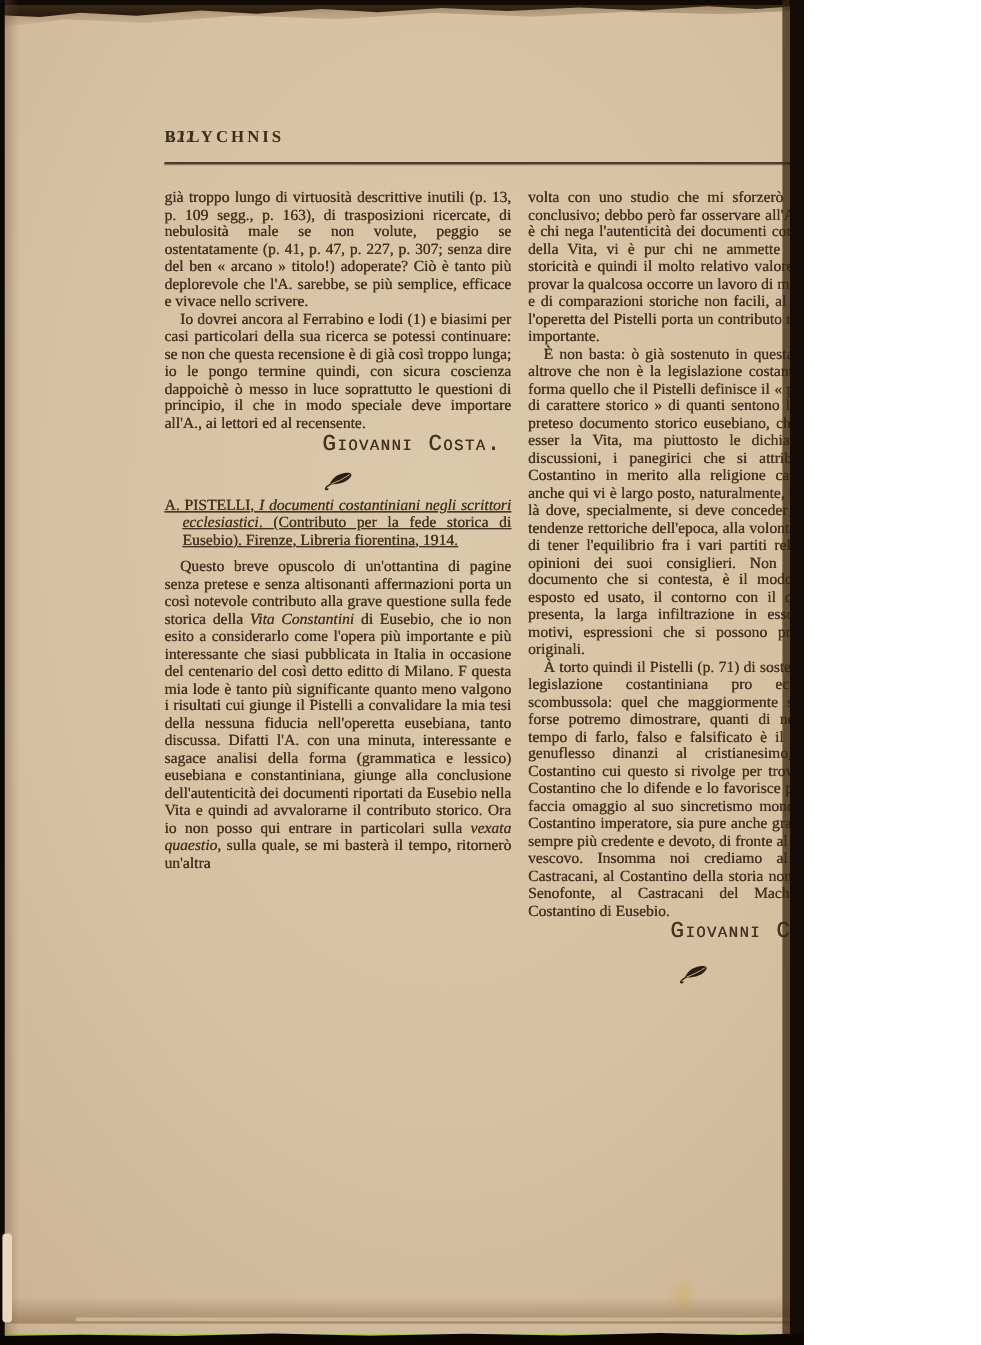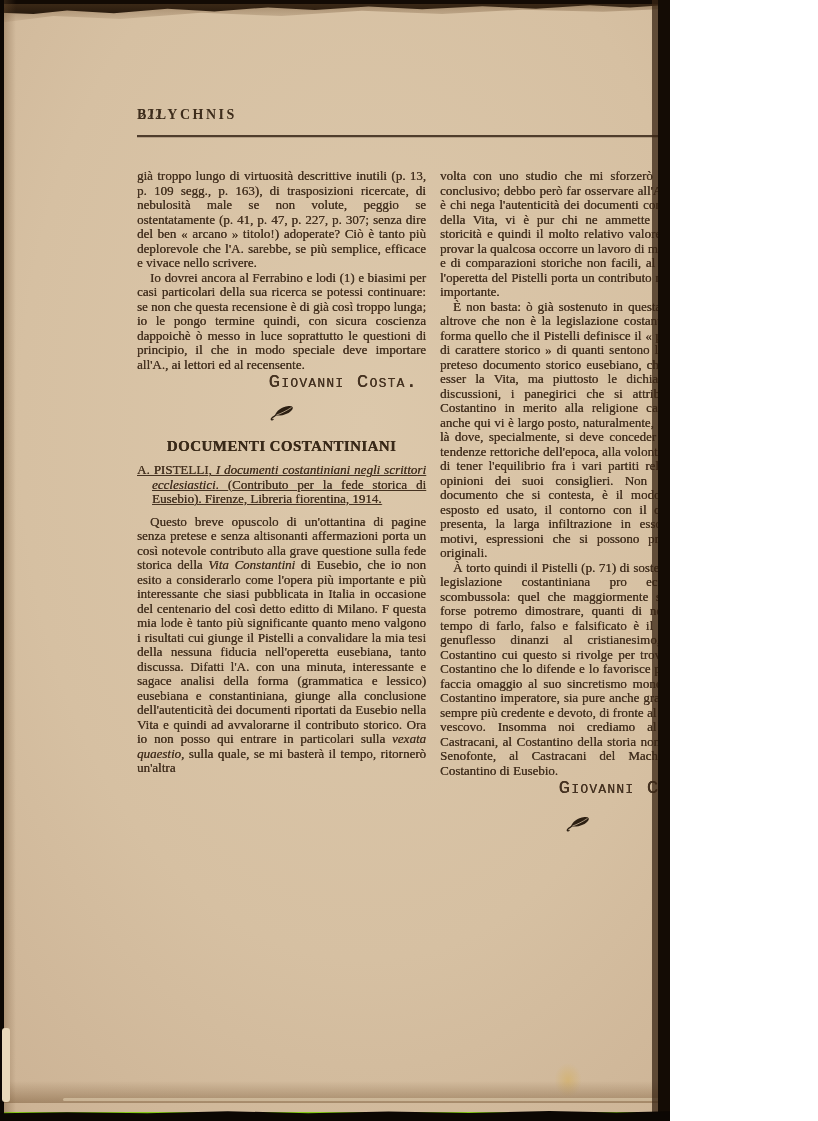--- a/index.html
+++ b/index.html
@@ -44,21 +44,21 @@
   
   .content{
     position:absolute;left:134px;top:103px;width:579px;
     color:#453221;
   }
   .pagehead{position:relative;height:20px;font-size:14px;letter-spacing:1px;}
   .pageno{position:absolute;left:2px;top:0;}
   .journal{position:absolute;left:0;right:0;top:0;text-align:left;font-size:14px;letter-spacing:2.5px;font-weight:bold;color:#3e2d1c;}
   .headrule{margin-top:8px;height:2px;background:#4f3d2c;box-shadow:0 1px 0 rgba(79,61,44,.25);}
 
-  .columns{display:flex;gap:14px;margin-top:32px;}
+  .columns{display:flex;gap:14px;margin-top:20px;}
   .col{text-align:justify;font-size:13px;line-height:14.5px;}
   .col-left{width:289px;}
   .col-right{width:276px;}
   .col p{margin:0;text-shadow:0.25px 0 0 currentColor;}
   .indent{text-indent:13px;}
   .signature{
     text-align:right;padding-right:8px;margin-top:3px;
     font-variant:small-caps;letter-spacing:1.2px;font-size:19px;
     text-shadow:0.25px 0 0 currentColor;
     font-family:Liberation Mono, monospace;
@@ -96,21 +96,20 @@
           <p>già troppo lungo di virtuosità descrittive inutili (p. 13, p. 109 segg., p. 163), di trasposizioni ricercate, di nebulosità male se non volute, peggio se ostentatamente (p. 41, p. 47, p. 227, p. 307; senza dire del ben « arcano » titolo!) adoperate? Ciò è tanto più deplorevole che l'A. sarebbe, se più semplice, efficace e vivace nello scrivere.</p>
           <p class="indent">Io dovrei ancora al Ferrabino e lodi (1) e biasimi per casi particolari della sua ricerca se potessi continuare: se non che questa recensione è di già così troppo lunga; io le pongo termine quindi, con sicura coscienza dappoichè ò messo in luce soprattutto le questioni di principio, il che in modo speciale deve importare all'A., ai lettori ed al recensente.</p>
           <div class="signature">Giovanni Costa.</div>
 
           <svg class="leaf" viewBox="0 0 30 20">
             <path d="M7 14 C9 8 14 4 22 3 C26.2 2.6 27.4 4.2 26.2 6.4 C24 10.4 17 13.2 11 13.2 C9.4 13.2 8.3 13.5 7 14 Z" fill="#2c1f12"></path>
             <path d="M7.4 13.6 C5.4 14.6 3.9 15.7 3.5 17 C3.2 18.1 4.6 18.4 5.5 17.4" stroke="#2c1f12" stroke-width="1.3" fill="none" stroke-linecap="round"></path>
             <path d="M9 12.8 C14 11 20 8 25.2 4.6" stroke="#d6c0a2" stroke-width="0.8" fill="none"></path>
           </svg>
 
-          <div class="sec-heading">DOCUMENTI COSTANTINIANI</div>
           <p class="biblio">A. PISTELLI, <i>I documenti costantiniani negli scrittori ecclesiastici</i>. (Contributo per la fede storica di Eusebio). Firenze, Libreria fiorentina, 1914.</p>
           <p class="indent after-biblio">Questo breve opuscolo di un'ottantina di pagine senza pretese e senza altisonanti affermazioni porta un così notevole contributo alla grave questione sulla fede storica della <i>Vita Constantini</i> di Eusebio, che io non esito a considerarlo come l'opera più importante e più interessante che siasi pubblicata in Italia in occasione del centenario del così detto editto di Milano. F questa mia lode è tanto più significante quanto meno valgono i risultati cui giunge il Pistelli a convalidare la mia tesi della nessuna fiducia nell'operetta eusebiana, tanto discussa. Difatti l'A. con una minuta, interessante e sagace analisi della forma (grammatica e lessico) eusebiana e constantiniana, giunge alla conclusione dell'autenticità dei documenti riportati da Eusebio nella Vita e quindi ad avvalorarne il contributo storico. Ora io non posso qui entrare in particolari sulla <i>vexata quaestio</i>, sulla quale, se mi basterà il tempo, ritornerò un'altra</p>
 
         </div>
 
         <div class="col col-right">
           <p>volta con uno studio che mi sforzerò di rendere conclusivo; debbo però far osservare all'A. che se vi è chi nega l'autenticità dei documenti constàntiniani della Vita, vi è pur chi ne ammette la parziale storicità e quindi il molto relativo valore storico: a provar la qualcosa occorre un lavoro di maggior lena e di comparazioni storiche non facili, al quale però l'operetta del Pistelli porta un contributo notevole ed importante.</p>
           <p class="indent">È non basta: ò già sostenuto in questa rivista ed altrove che non è la legislazione costantiniana che forma quello che il Pistelli definisce il « preconcetto di carattere storico » di quanti sentono l'insidia nel preteso documento storico eusebiano, che vorrebbe esser la Vita, ma piuttosto le dichiarazioni, le discussioni, i panegirici che si attribuiscono a Costantino in merito alla religione cattolica. Ed anche qui vi è largo posto, naturalmente, alla fiducia là dove, specialmente, si deve conceder molto alle tendenze rettoriche dell'epoca, alla volontà imperiale di tener l'equilibrio fra i vari partiti religiosi, alle opinioni dei suoi consiglieri. Non è solo il documento che si contesta, è il modo in cui è esposto ed usato, il contorno con il quale lo si presenta, la larga infiltrazione in esso di frasi, motivi, espressioni che si possono provare non originali.</p>
           <p class="indent">À torto quindi il Pistelli (p. 71) di sostenere che la legislazione costantiniana pro ecclesia ci scombussola: quel che maggiormente sentiamo e forse potremo dimostrare, quanti di noi avranno tempo di farlo, falso e falsificato è il Costantino genuflesso dinanzi al cristianesimo, non il Costantino cui questo si rivolge per trovar pace, il Costantino che lo difende e lo favorisce purchè esso faccia omaggio al suo sincretismo monoteistico, il Costantino imperatore, sia pure anche grado a grado sempre più credente e devoto, di fronte al Costantino vescovo. Insomma noi crediamo al Ciro, al Castracani, al Costantino della storia non al Ciro di Senofonte, al Castracani del Machiavelli, al Costantino di Eusebio.</p>
           <div class="signature">Giovanni Costa.</div>

